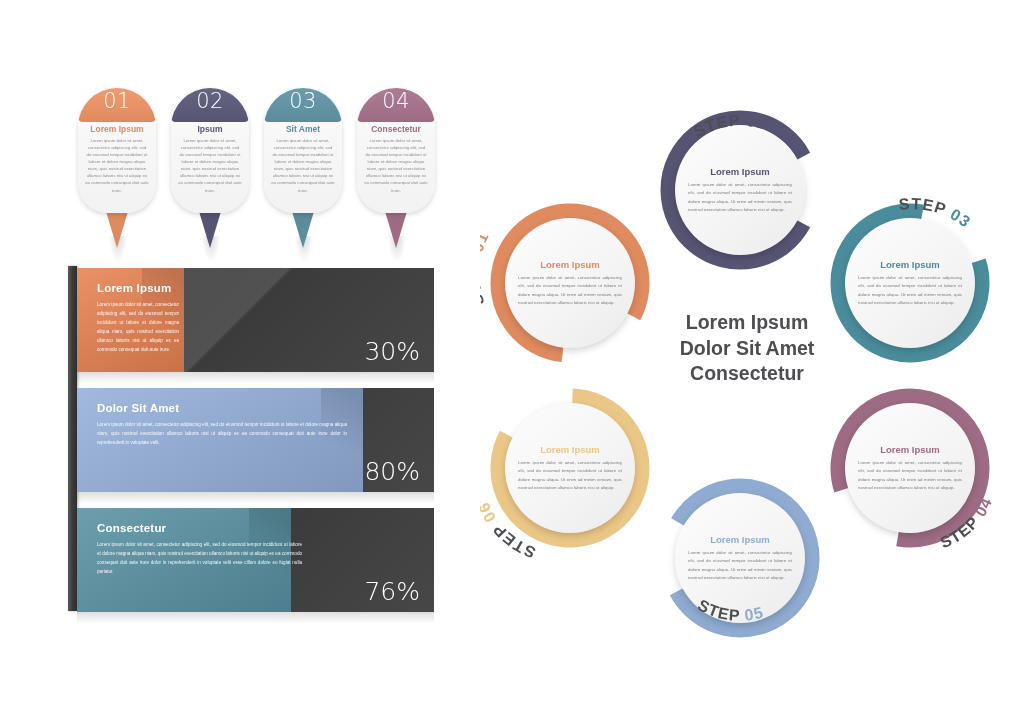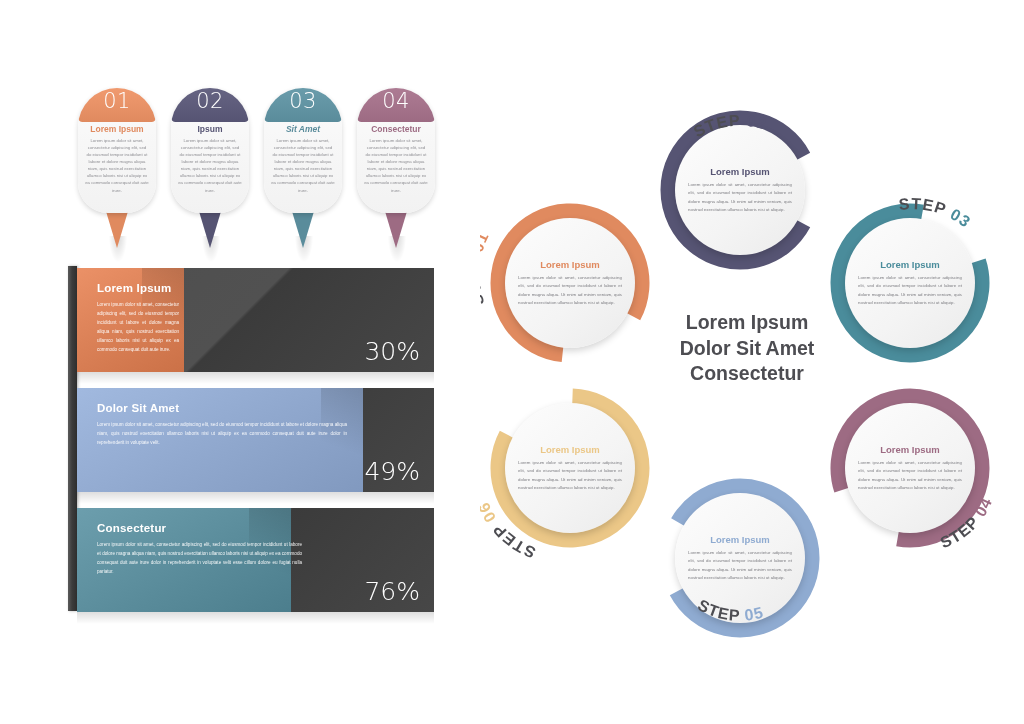--- a/index.html
+++ b/index.html
@@ -270,21 +270,21 @@
         <div class="pin-text">Lorem ipsum dolor sit amet, consectetur adipiscing elit, sed do eiusmod tempor incididunt ut labore et dolore magna aliqua niam, quis nostrud exercitation ullamco laboris nisi ut aliquip ex ea commodo consequat duit aute irure.</div>
       </div>
     </div>
 
     <div class="pin-card" id="pin-2" style="left:186px;">
       <div class="pin-tail-shadow"></div>
       <div class="pin-tail" id="tail-2" style="border-top-color: rgb(90, 140, 155);"></div>
       <div class="pin-body">
         <div class="pin-cap" id="cap-2" style="background: linear-gradient(rgb(106, 156, 171) 0%, rgb(90, 140, 155) 100%);"></div>
         <div class="pin-num">03</div>
-        <div class="pin-title" id="ptitle-2" style="color: rgb(90, 140, 155); font-style: italic;">Sit Amet</div>
+        <div class="pin-title" id="ptitle-2" style="color: rgb(90, 140, 155);">Sit Amet</div>
         <div class="pin-text">Lorem ipsum dolor sit amet, consectetur adipiscing elit, sed do eiusmod tempor incididunt ut labore et dolore magna aliqua niam, quis nostrud exercitation ullamco laboris nisi ut aliquip ex ea commodo consequat duit aute irure.</div>
       </div>
     </div>
 
     <div class="pin-card" id="pin-3" style="left:279px;">
       <div class="pin-tail-shadow"></div>
       <div class="pin-tail" id="tail-3" style="border-top-color: rgb(157, 107, 131);"></div>
       <div class="pin-body">
         <div class="pin-cap" id="cap-3" style="background: linear-gradient(rgb(173, 123, 147) 0%, rgb(157, 107, 131) 100%);"></div>
         <div class="pin-num">04</div>
@@ -305,21 +305,21 @@
       <div class="bar-text" id="btext-0" style="width: 82px;">Lorem ipsum dolor sit amet, consectetur adipiscing elit, sed do eiusmod tempor incididunt ut labore et dolore magna aliqua niam, quis nostrud exercitation ullamco laboris nisi ut aliquip ex ea commodo consequat duit aute irure.</div>
       <div class="bar-pct">30%</div>
     </div>
     <div class="bar-shadow" style="top:106px;"></div>
 
     <div class="bar-row r2">
       <div class="bar-track"></div>
       <div class="bar-fill" id="fill-1" style="width: 80%; background: linear-gradient(150deg, rgb(161, 185, 223) 0%, rgb(143, 167, 205) 55%, rgb(129, 153, 191) 100%);"></div>
       <div class="bar-title">Dolor Sit Amet</div>
       <div class="bar-text" id="btext-1" style="width: 250px;">Lorem ipsum dolor sit amet, consectetur adipiscing elit, sed do eiusmod tempor incididunt ut labore et dolore magna aliqua niam, quis nostrud exercitation ullamco laboris nisi ut aliquip ex ea commodo consequat duit aute irure dolor in reprehenderit in voluptate velit.</div>
-      <div class="bar-pct">49%</div>
+      <div class="bar-pct">80%</div>
     </div>
     <div class="bar-shadow" style="top:226px;"></div>
 
     <div class="bar-row r3">
       <div class="bar-track"></div>
       <div class="bar-fill" id="fill-2" style="width: 60%; background: linear-gradient(150deg, rgb(108, 158, 173) 0%, rgb(90, 140, 155) 55%, rgb(76, 126, 141) 100%);"></div>
       <div class="bar-title">Consectetur</div>
       <div class="bar-text" id="btext-2" style="width: 205px;">Lorem ipsum dolor sit amet, consectetur adipiscing elit, sed do eiusmod tempor incididunt ut labore et dolore magna aliqua niam, quis nostrud exercitation ullamco laboris nisi ut aliquip ex ea commodo consequat duit aute irure dolor in reprehenderit in voluptate velit esse cillum dolore eu fugiat nulla pariatur.</div>
       <div class="bar-pct">76%</div>
     </div>

